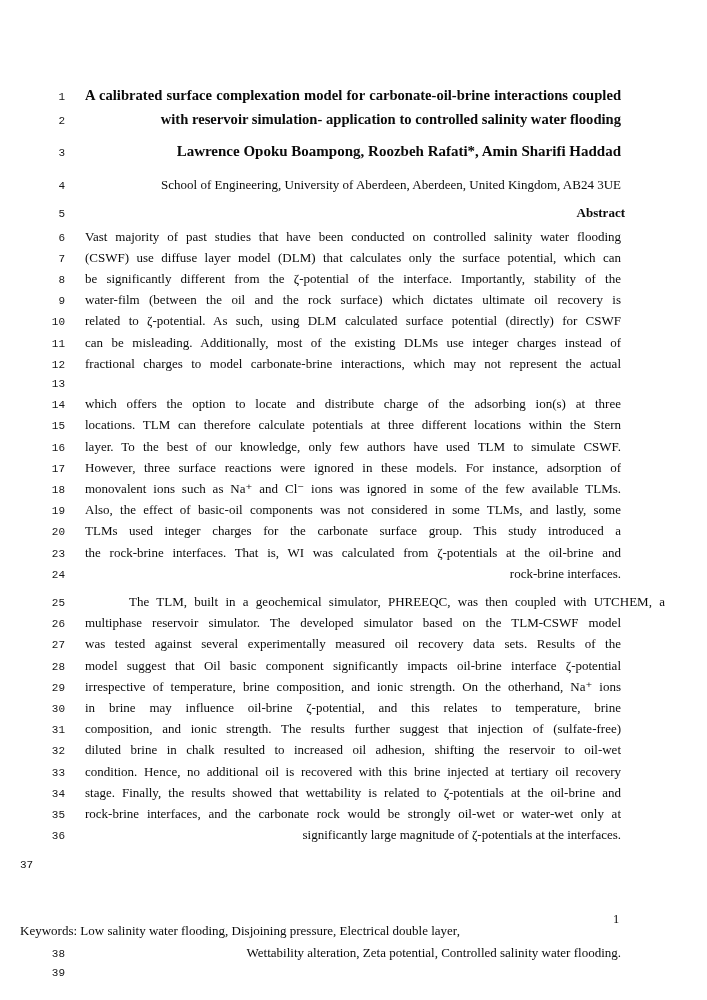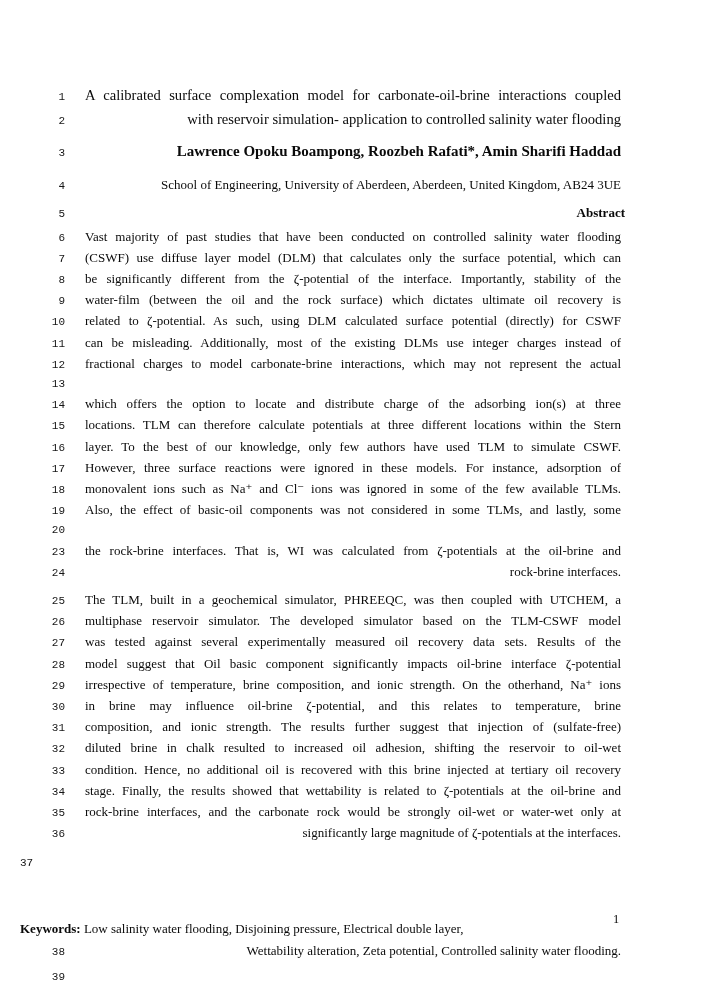--- a/index.html
+++ b/index.html
@@ -35,33 +35,33 @@
   }
   .txt {
     flex: 0 0 536px;
     max-width: 536px;
     margin-left: 20px;
     font-size: 13px;
     overflow: hidden;
     max-height: 22px;
     text-align: right;
   }
-  .s-title .txt   { font-weight: 400; font-size: 14.6px; }
+  .s-title .txt   { font-weight: 700; font-size: 14.6px; }
   .s-authors .txt { font-weight: 700; font-size: 15px; }
   .s-heading .txt { font-weight: 700; margin-left: 24px; }
   .just .txt { text-align: justify; text-align-last: justify; }
-  .kw { font-weight: 700; }
+  .kw { font-weight: 400; }
   
   .l3  { margin-top: 10px; }
   .l4  { margin-top: 12px; }
   .l5  { margin-top: 7px; }
   .l6  { margin-top: 2px; }
-  .l25 { margin-top: 7px; }
+  .l25 { margin-top: 7px; gap: 44px; }
   .l37 { margin-top: 9px; flex-direction: column; }
-  .l39 { margin-top: 6px; }
+  .l39 { }
   .page-number {
     position: absolute;
     top: 912px;
     left: 613px;
     font-size: 12.5px;
   }
 </style>
 </head>
 <body>
 
@@ -156,20 +156,21 @@
     <span class="txt"><span class="body-text">monovalent ions such as Na⁺ and Cl⁻ ions was ignored in some of the few available TLMs.</span></span>
   </div>
 
   <div class="row l19 s-body just">
     <span class="num">19</span>
     <span class="txt"><span class="body-text">Also, the effect of basic-oil components was not considered in some TLMs, and lastly, some</span></span>
   </div>
 
   <div class="row l20 s-body just">
     <span class="num">20</span>
+    <span class="txt"><span class="body-text">TLMs used integer charges for the carbonate surface group. This study introduced a</span></span>
   </div>
 
 
 
   <div class="row l23 s-body just">
     <span class="num">23</span>
     <span class="txt"><span class="body-text">the rock-brine interfaces. That is, WI was calculated from ζ-potentials at the oil-brine and</span></span>
   </div>
 
   <div class="row l24 s-body">

